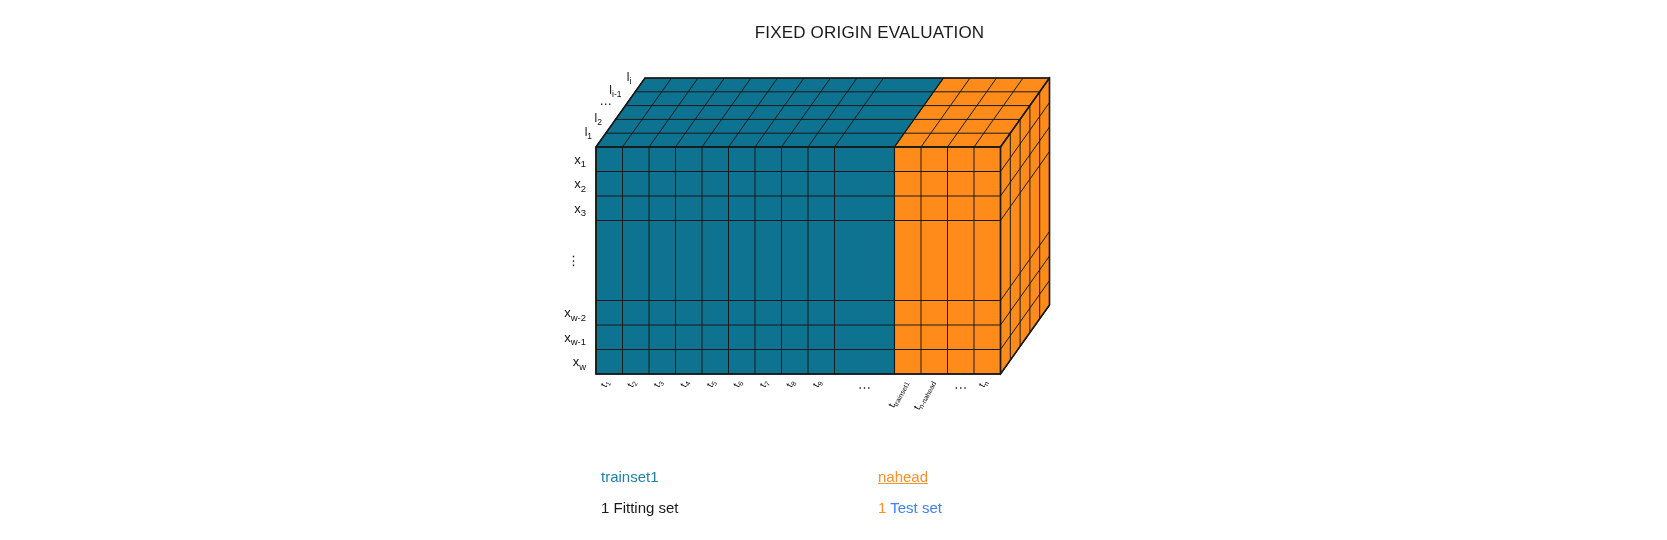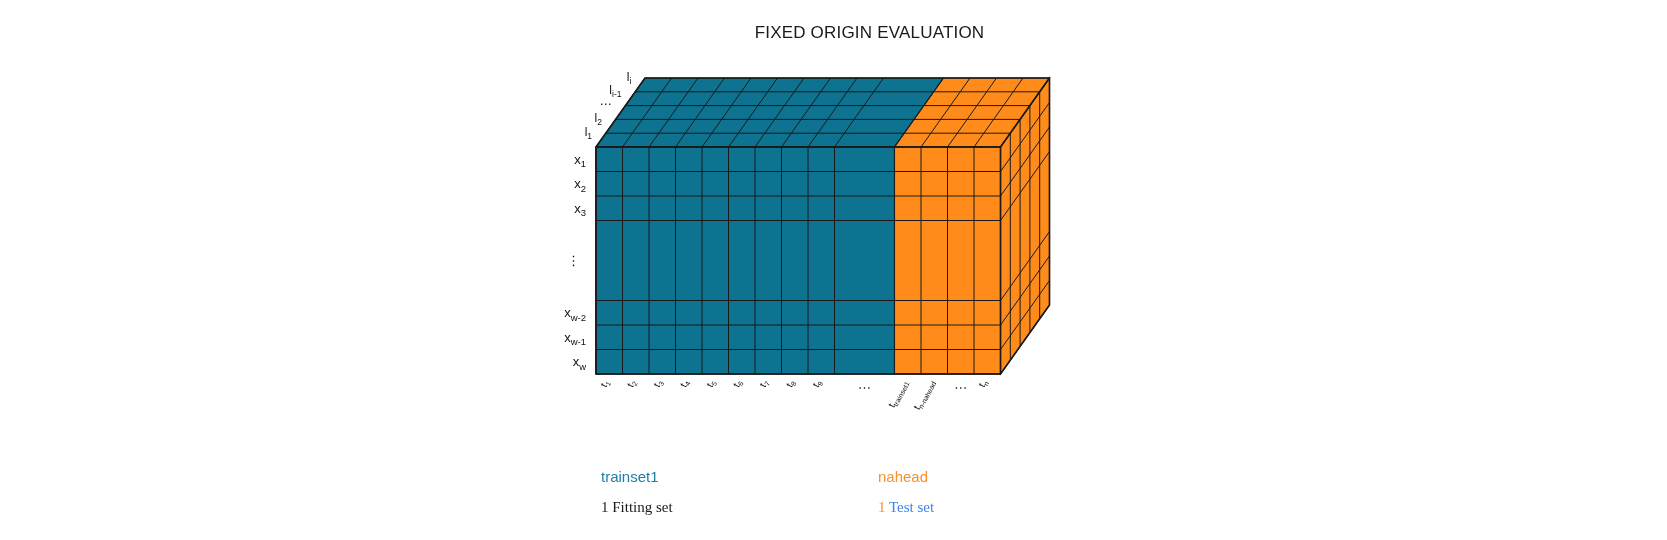--- a/index.html
+++ b/index.html
@@ -63,21 +63,21 @@
   }
   .legend-head {
     position: absolute;
     font-size: 15px;
     font-family: "Liberation Sans", sans-serif;
     white-space: nowrap;
   }
   .legend-sub {
     position: absolute;
     font-size: 15px;
-    font-family: Liberation Serif, serif;
+    font-family: Liberation Sans, sans-serif;
     white-space: nowrap;
   }
 </style>
 </head>
 <body>
 
 <div id="figure-root">
 
   <div class="fig-title">FIXED ORIGIN EVALUATION</div>
 
@@ -199,17 +199,17 @@
         <text x="924.75" y="376" text-anchor="middle" class="dots-label">⋯</text>
         <g transform="translate(951.25,366) rotate(-62)">
           <text x="0" y="0" text-anchor="end" class="tick-label"><tspan>t</tspan><tspan dy="2.5" font-size="7">n</tspan></text>
         </g>
       </g>
   </svg>
 
   <div id="legend-layer">
       <div class="legend-head" style="left: 565px; top: 452px; color: rgb(31, 127, 168);">trainset1</div>
       <div class="legend-sub" style="left: 565px; top: 483px;"><span style="color: rgb(26, 26, 26);">1 </span><span style="color: rgb(26, 26, 26);">Fitting set</span></div>
-      <div class="legend-head" style="left: 842px; top: 452px; color: rgb(245, 146, 46);">nahead</div>
+      <div class="legend-head" style="left: 842px; top: 452px; color: rgb(245, 146, 46); text-decoration: underline;">nahead</div>
       <div class="legend-sub" style="left: 842px; top: 483px;"><span style="color: rgb(245, 146, 46);">1 </span><span style="color: #3b82f6;">Test set</span></div>
     </div>
 
 </div>
 
 </body></html>

